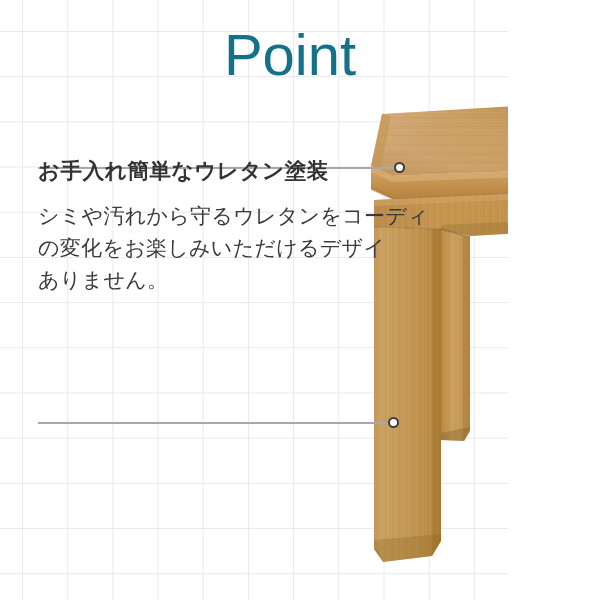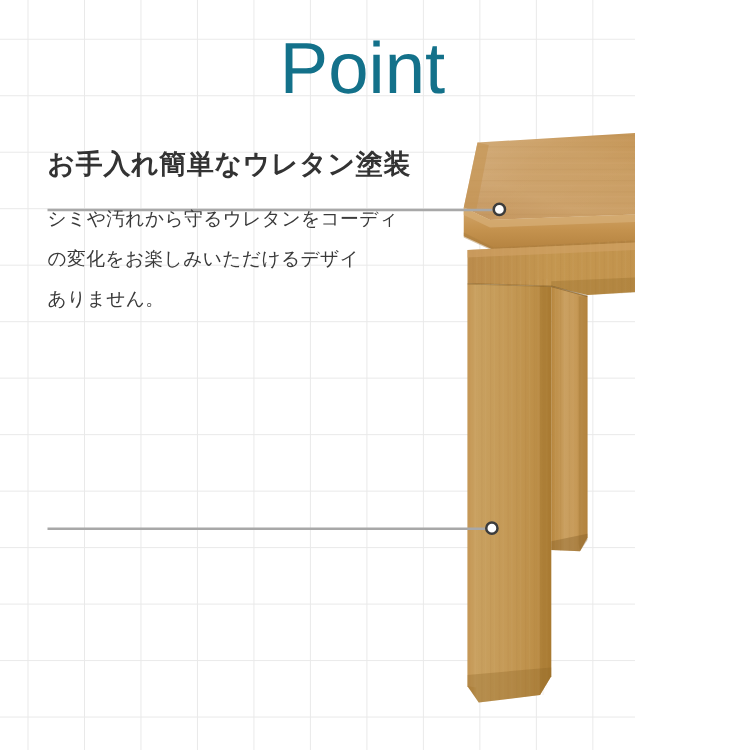--- a/index.html
+++ b/index.html
@@ -68,35 +68,36 @@
   #section-1 { top: 118px; }
   #section-2 { top: 373px; }
 
   .sec-head {
     font-size: 21.5px;
     font-weight: bold;
     color: #333333;
     letter-spacing: 0.6px;
     line-height: 26px;
     white-space: nowrap;
+    margin-top: 40px;
   }
 
   .rule {
     position: absolute;
     left: 38px;
     height: 2px;
     background: #a8a8a8;
     z-index: 3;
   }
   #rule-1 { top: 167px; width: 356px; }
   #rule-2 { top: 422px; width: 350px; }
 
   .sec-body {
     margin-top: 16px;
-    font-size: 15px;
+    font-size: 21px;
     line-height: 32px;
     color: #3a3a3a;
     letter-spacing: 0.3px;
   }
   .sec-body div { white-space: nowrap; }
 
   
   .dot {
     position: absolute;
     width: 11px;

